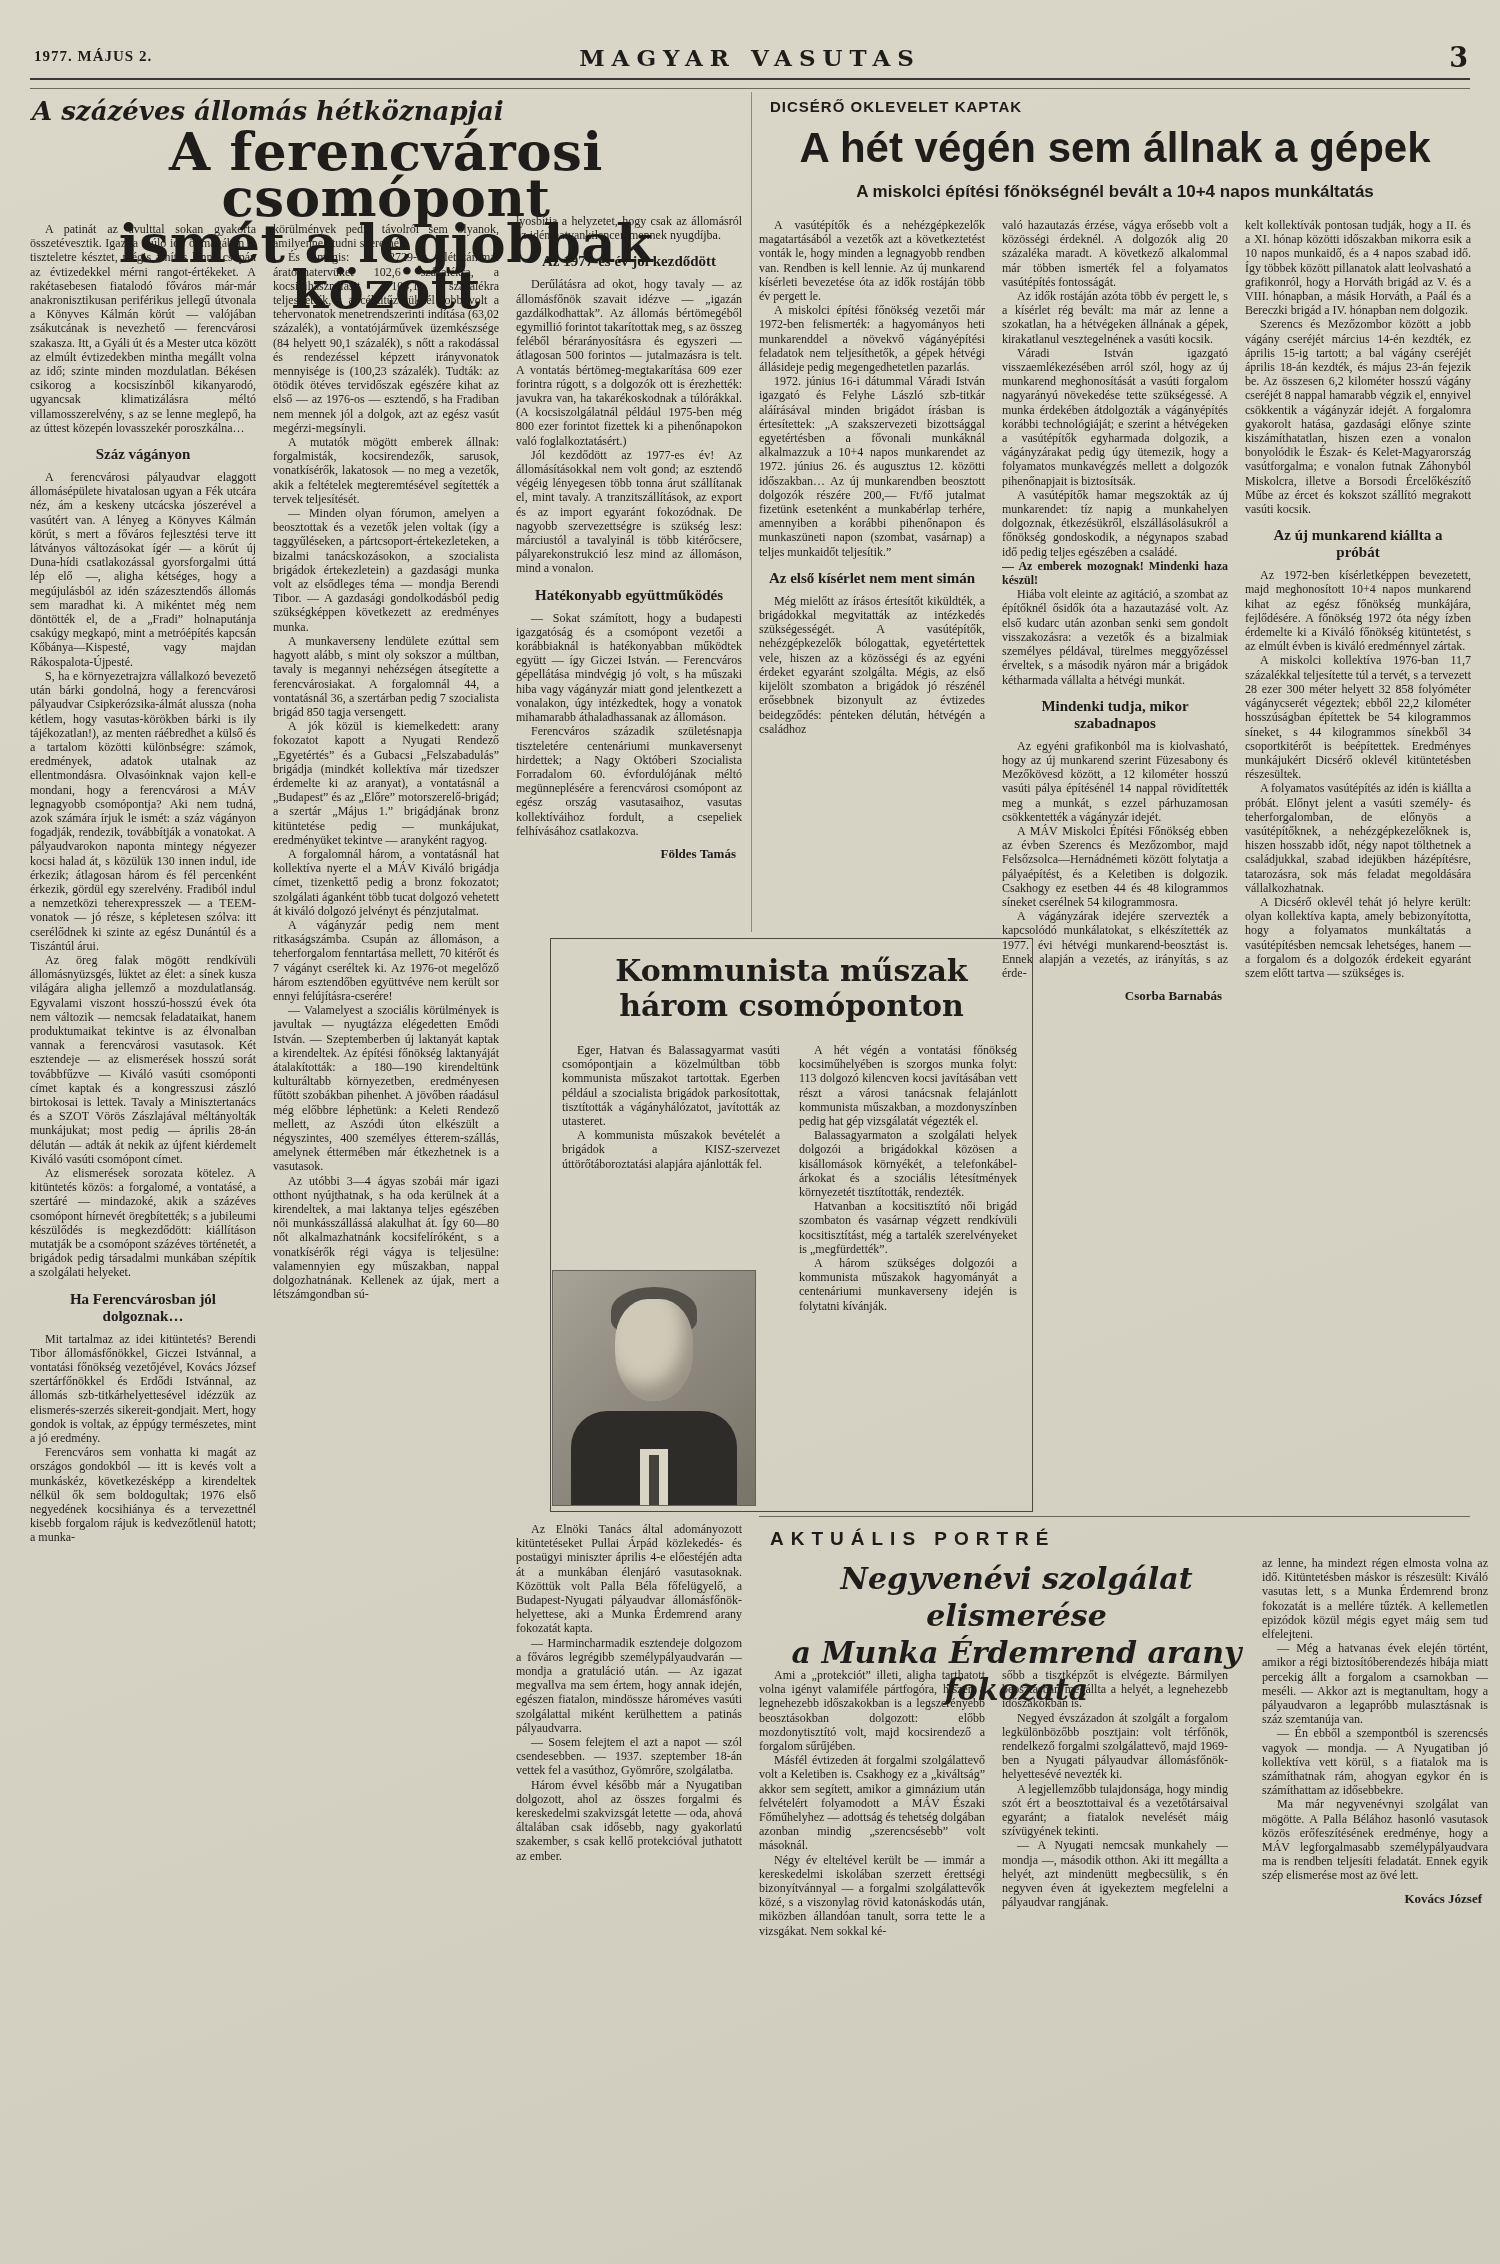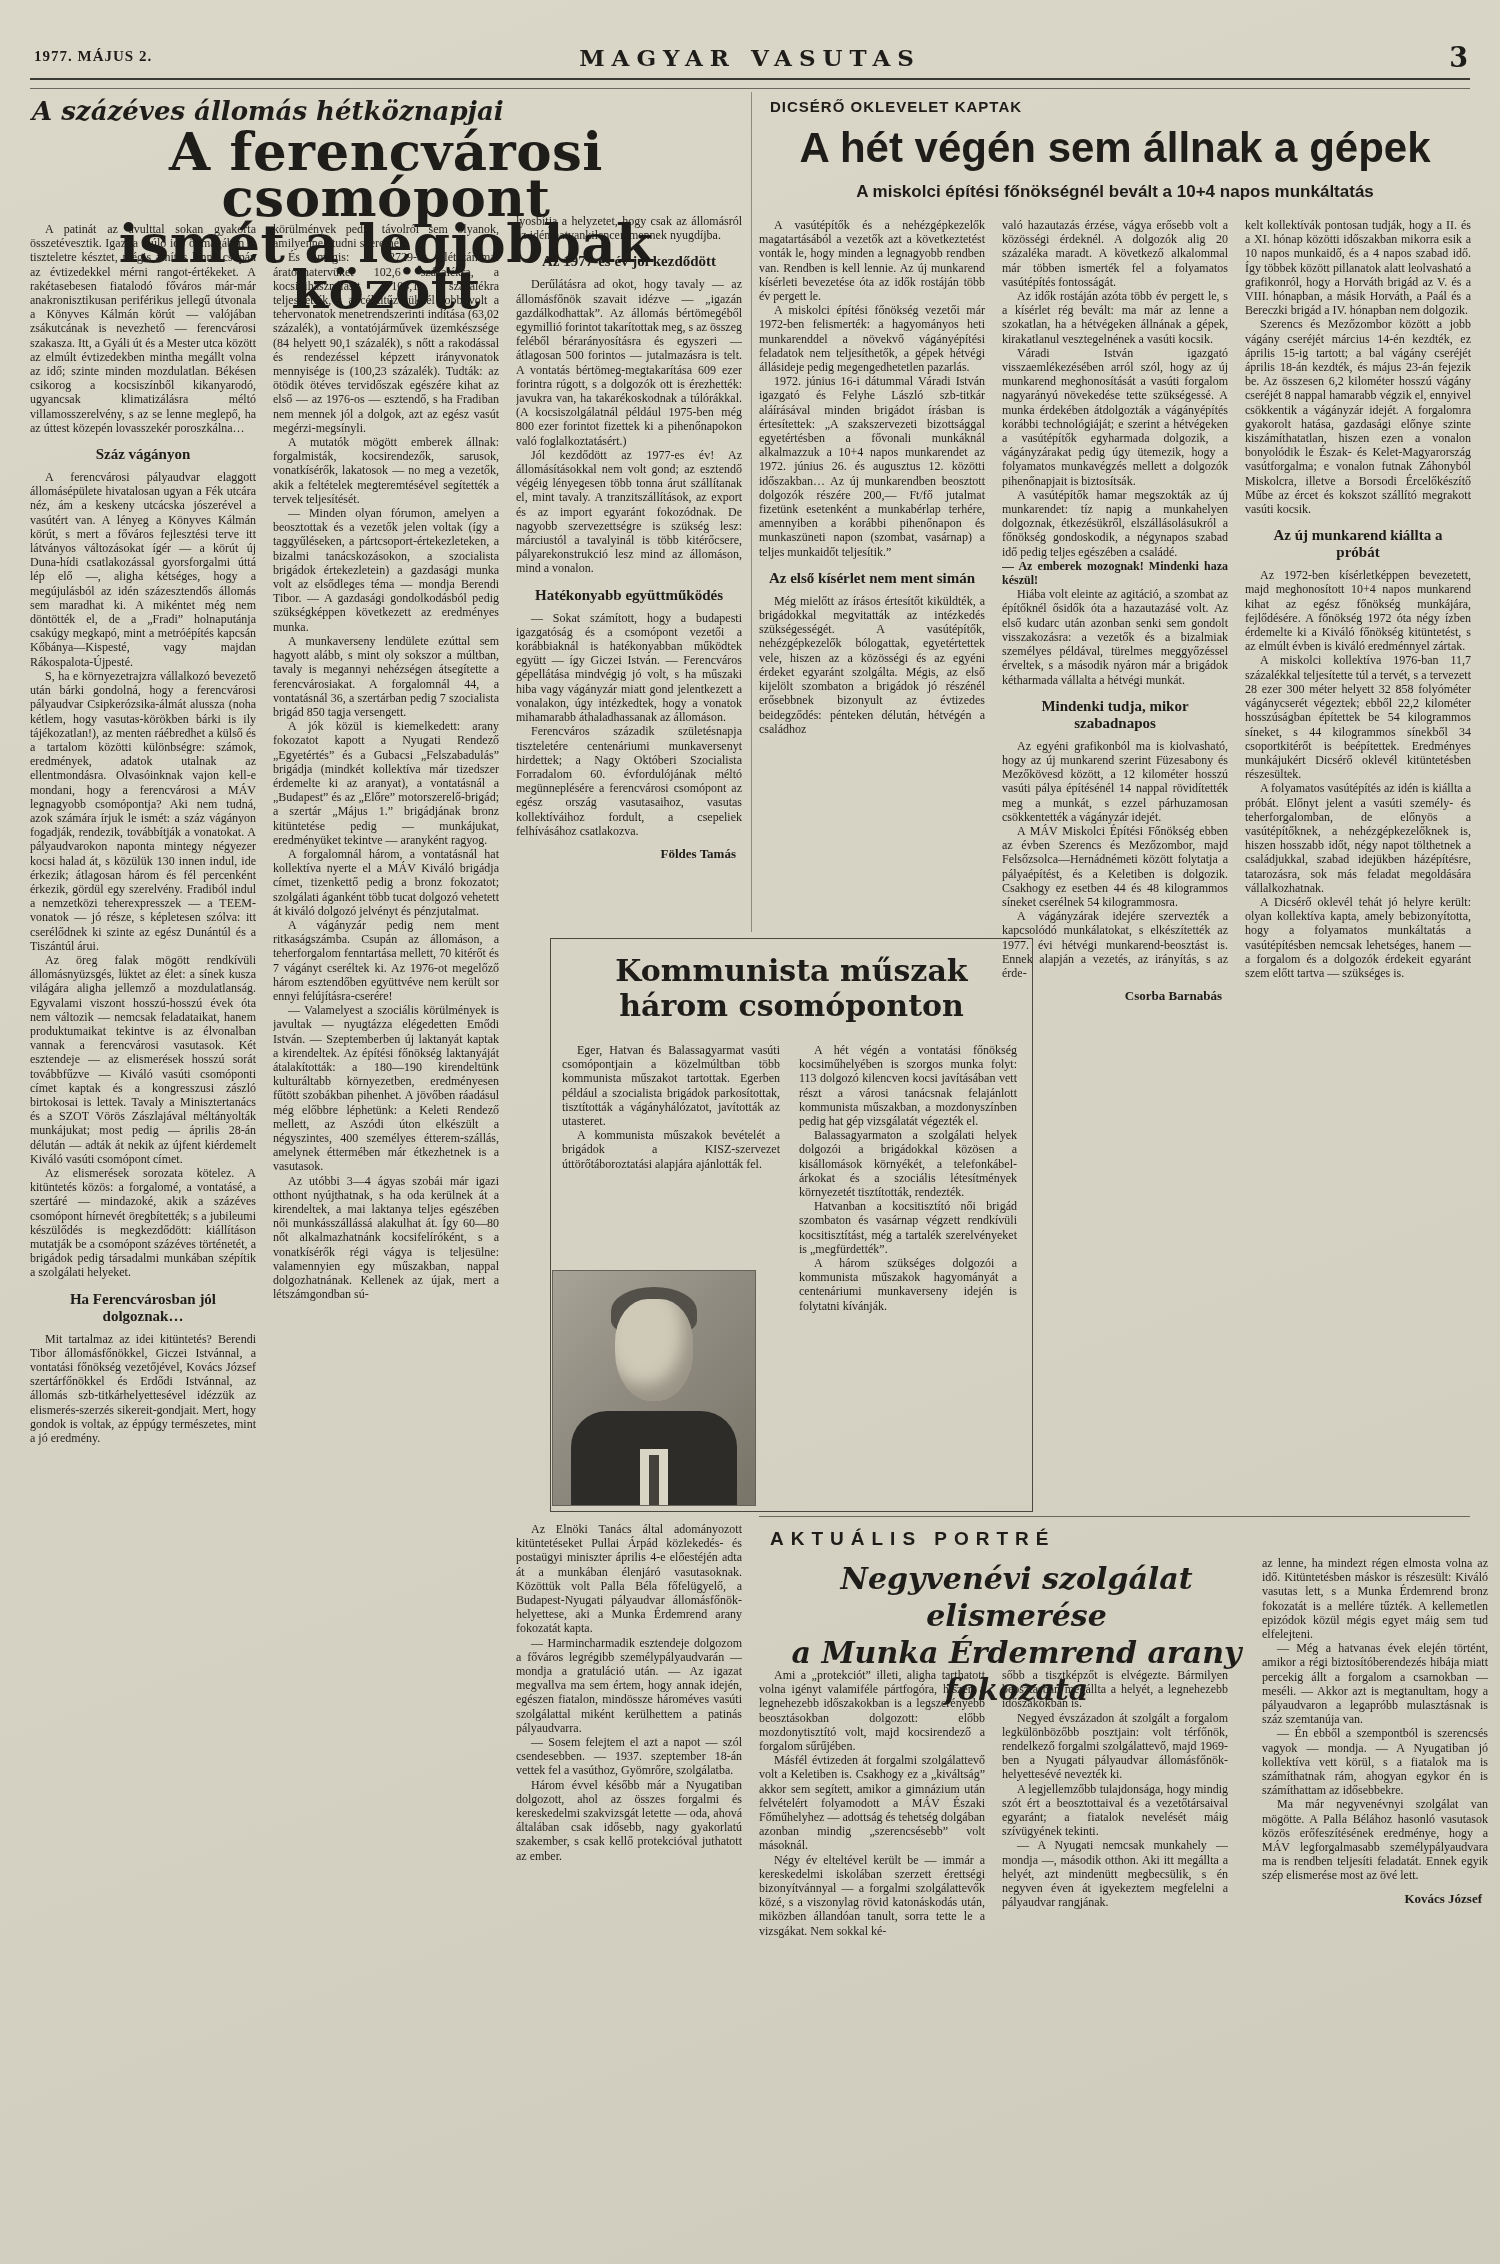--- a/index.html
+++ b/index.html
@@ -63,20 +63,21 @@
   </div>
   <div class="colblock" style="left:30px;top:222px;height:1986px;">
       <p class="para">A patinát az avulttal sokan gyakorta összetévesztik. Igaz, a múló idő önmagában is tiszteletre késztet, mégis ámítás lenne csupán az évtizedekkel mérni rangot-értékeket. A rakétasebesen fiatalodó főváros már-már anakronisztikusan periférikus jellegű útvonala a Könyves Kálmán körút — valójában zsákutcának is nevezhető — ferencvárosi szakasza. Itt, a Gyáli út és a Mester utca között az elmúlt évtizedekben mintha megállt volna az idő; szinte minden mozdulatlan. Békésen csikorog a kocsiszínből kikanyarodó, ugyancsak klimatizálásra méltó villamosszerelvény, s az se lenne meglepő, ha az úttest közepén lovasszekér poroszkálna…</p>
       <h3 class="subhead">Száz vágányon</h3>
       <p class="para">A ferencvárosi pályaudvar elaggott állomásépülete hivatalosan ugyan a Fék utcára néz, ám a keskeny utcácska jószerével a vasútért van. A lényeg a Könyves Kálmán körút, s mert a főváros fejlesztési terve itt látványos változásokat ígér — a körút új Duna-hídi csatlakozással gyorsforgalmi úttá lép elő —, aligha kétséges, hogy a megújulásból az idén százesztendős állomás sem maradhat ki. A mikéntet még nem döntötték el, de a „Fradi” holnaputánja csakúgy megkapó, mint a metróépítés kapcsán Kőbánya—Kispesté, vagy majdan Rákospalota-Újpesté.</p>
       <p class="para">S, ha e környezetrajzra vállalkozó bevezető után bárki gondolná, hogy a ferencvárosi pályaudvar Csipkerózsika-álmát alussza (noha kétlem, hogy vasutas-körökben bárki is ily tájékozatlan!), az menten ráébredhet a külső és a tartalom közötti különbségre: számok, eredmények, adatok utalnak az ellentmondásra. Olvasóinknak vajon kell-e mondani, hogy a ferencvárosi a MÁV legnagyobb csomópontja? Aki nem tudná, azok számára írjuk le ismét: a száz vágányon fogadják, rendezik, továbbítják a vonatokat. A pályaudvarokon naponta mintegy négyezer kocsi halad át, s közülük 130 innen indul, ide érkezik; átlagosan három és fél percenként érkezik, gördül egy szerelvény. Fradiból indul a nemzetközi teherexpresszek — a TEEM-vonatok — jó része, s képletesen szólva: itt cserélődnek ki szinte az egész Dunántúl és a Tiszántúl árui.</p>
       <p class="para">Az öreg falak mögött rendkívüli állomásnyüzsgés, lüktet az élet: a sínek kusza világára aligha jellemző a mozdulatlanság. Egyvalami viszont hosszú-hosszú évek óta nem változik — nemcsak feladataikat, hanem produktumaikat tekintve is az élvonalban vannak a ferencvárosi vasutasok. Két esztendeje — az elismerések hosszú sorát továbbfűzve — Kiváló vasúti csomóponti címet kaptak és a kongresszusi zászló birtokosai is lettek. Tavaly a Minisztertanács és a SZOT Vörös Zászlajával méltányolták munkájukat; most pedig — április 28-án délután — adták át nekik az újfent kiérdemelt Kiváló vasúti csomópont címet.</p>
       <p class="para">Az elismerések sorozata kötelez. A kitüntetés közös: a forgalomé, a vontatásé, a szertáré — mindazoké, akik a százéves csomópont hírnevét öregbítették; s a jubileumi készülődés is megkezdődött: kiállításon mutatják be a csomópont százéves történetét, a brigádok pedig társadalmi munkában szépítik a szolgálati helyeket.</p>
       <h3 class="subhead">Ha Ferencvárosban jól dolgoznak…</h3>
       <p class="para">Mit tartalmaz az idei kitüntetés? Berendi Tibor állomásfőnökkel, Giczei Istvánnal, a vontatási főnökség vezetőjével, Kovács József szertárfőnökkel és Erdődi Istvánnal, az állomás szb-titkárhelyettesével idézzük az elismerés-szerzés sikereit-gondjait. Mert, hogy gondok is voltak, az éppúgy természetes, mint a jó eredmény.</p>
+      <p class="para">Ferencváros sem vonhatta ki magát az országos gondokból — itt is kevés volt a munkáskéz, következésképp a kirendeltek nélkül ők sem boldogultak; 1976 első negyedének kocsihiánya és a tervezettnél kisebb forgalom rájuk is kedvezőtlenül hatott; a munka-</p>
     </div>
   <div class="colblock" style="left:273px;top:222px;height:1986px;">
       <p class="para cont">körülmények pedig távolról sem olyanok, amilyennek tudni szeretnék.</p>
       <p class="para">És mégis: a 2729-es létszámmal áratonnatervüket 102,6 százalékra, a kocsikihasználásit 103,1 százalékra teljesítették, s a célkitűzésüknél jobb volt a tehervonatok menetrendszerinti indítása (63,02 százalék), a vontatójárművek üzemkészsége (84 helyett 90,1 százalék), s nőtt a rakodással és rendezéssel képzett irányvonatok mennyisége is (100,23 százalék). Tudták: az ötödik ötéves tervidőszak egészére kihat az első — az 1976-os — esztendő, s ha Fradiban nem mennek jól a dolgok, azt az egész vasút megérzi-megsínyli.</p>
       <p class="para">A mutatók mögött emberek állnak: forgalmisták, kocsirendezők, sarusok, vonatkísérők, lakatosok — no meg a vezetők, akik a feltételek megteremtésével segítették a tervek teljesítését.</p>
       <p class="para">— Minden olyan fórumon, amelyen a beosztottak és a vezetők jelen voltak (így a taggyűléseken, a pártcsoport-értekezleteken, a bizalmi tanácskozásokon, a szocialista brigádok értekezletein) a gazdasági munka volt az elsődleges téma — mondja Berendi Tibor. — A gazdasági gondolkodásból pedig szükségképpen következett az eredményes munka.</p>
       <p class="para">A munkaverseny lendülete ezúttal sem hagyott alább, s mint oly sokszor a múltban, tavaly is megannyi nehézségen átsegítette a ferencvárosiakat. A forgalomnál 44, a vontatásnál 36, a szertárban pedig 7 szocialista brigád 850 tagja versengett.</p>
       <p class="para">A jók közül is kiemelkedett: arany fokozatot kapott a Nyugati Rendező „Egyetértés” és a Gubacsi „Felszabadulás” brigádja (mindkét kollektíva már tizedszer érdemelte ki az aranyat), a vontatásnál a „Budapest” és az „Előre” motorszerelő-brigád; a szertár „Május 1.” brigádjának bronz kitüntetése pedig — munkájukat, eredményüket tekintve — aranyként ragyog.</p>
       <p class="para">A forgalomnál három, a vontatásnál hat kollektíva nyerte el a MÁV Kiváló brigádja címet, tizenkettő pedig a bronz fokozatot; szolgálati áganként több tucat dolgozó vehetett át kiváló dolgozó jelvényt és pénzjutalmat.</p>
       <p class="para">A vágányzár pedig nem ment ritkaságszámba. Csupán az állomáson, a teherforgalom fenntartása mellett, 70 kitérőt és 7 vágányt cseréltek ki. Az 1976-ot megelőző három esztendőben együttvéve nem került sor ennyi felújításra-cserére!</p>

